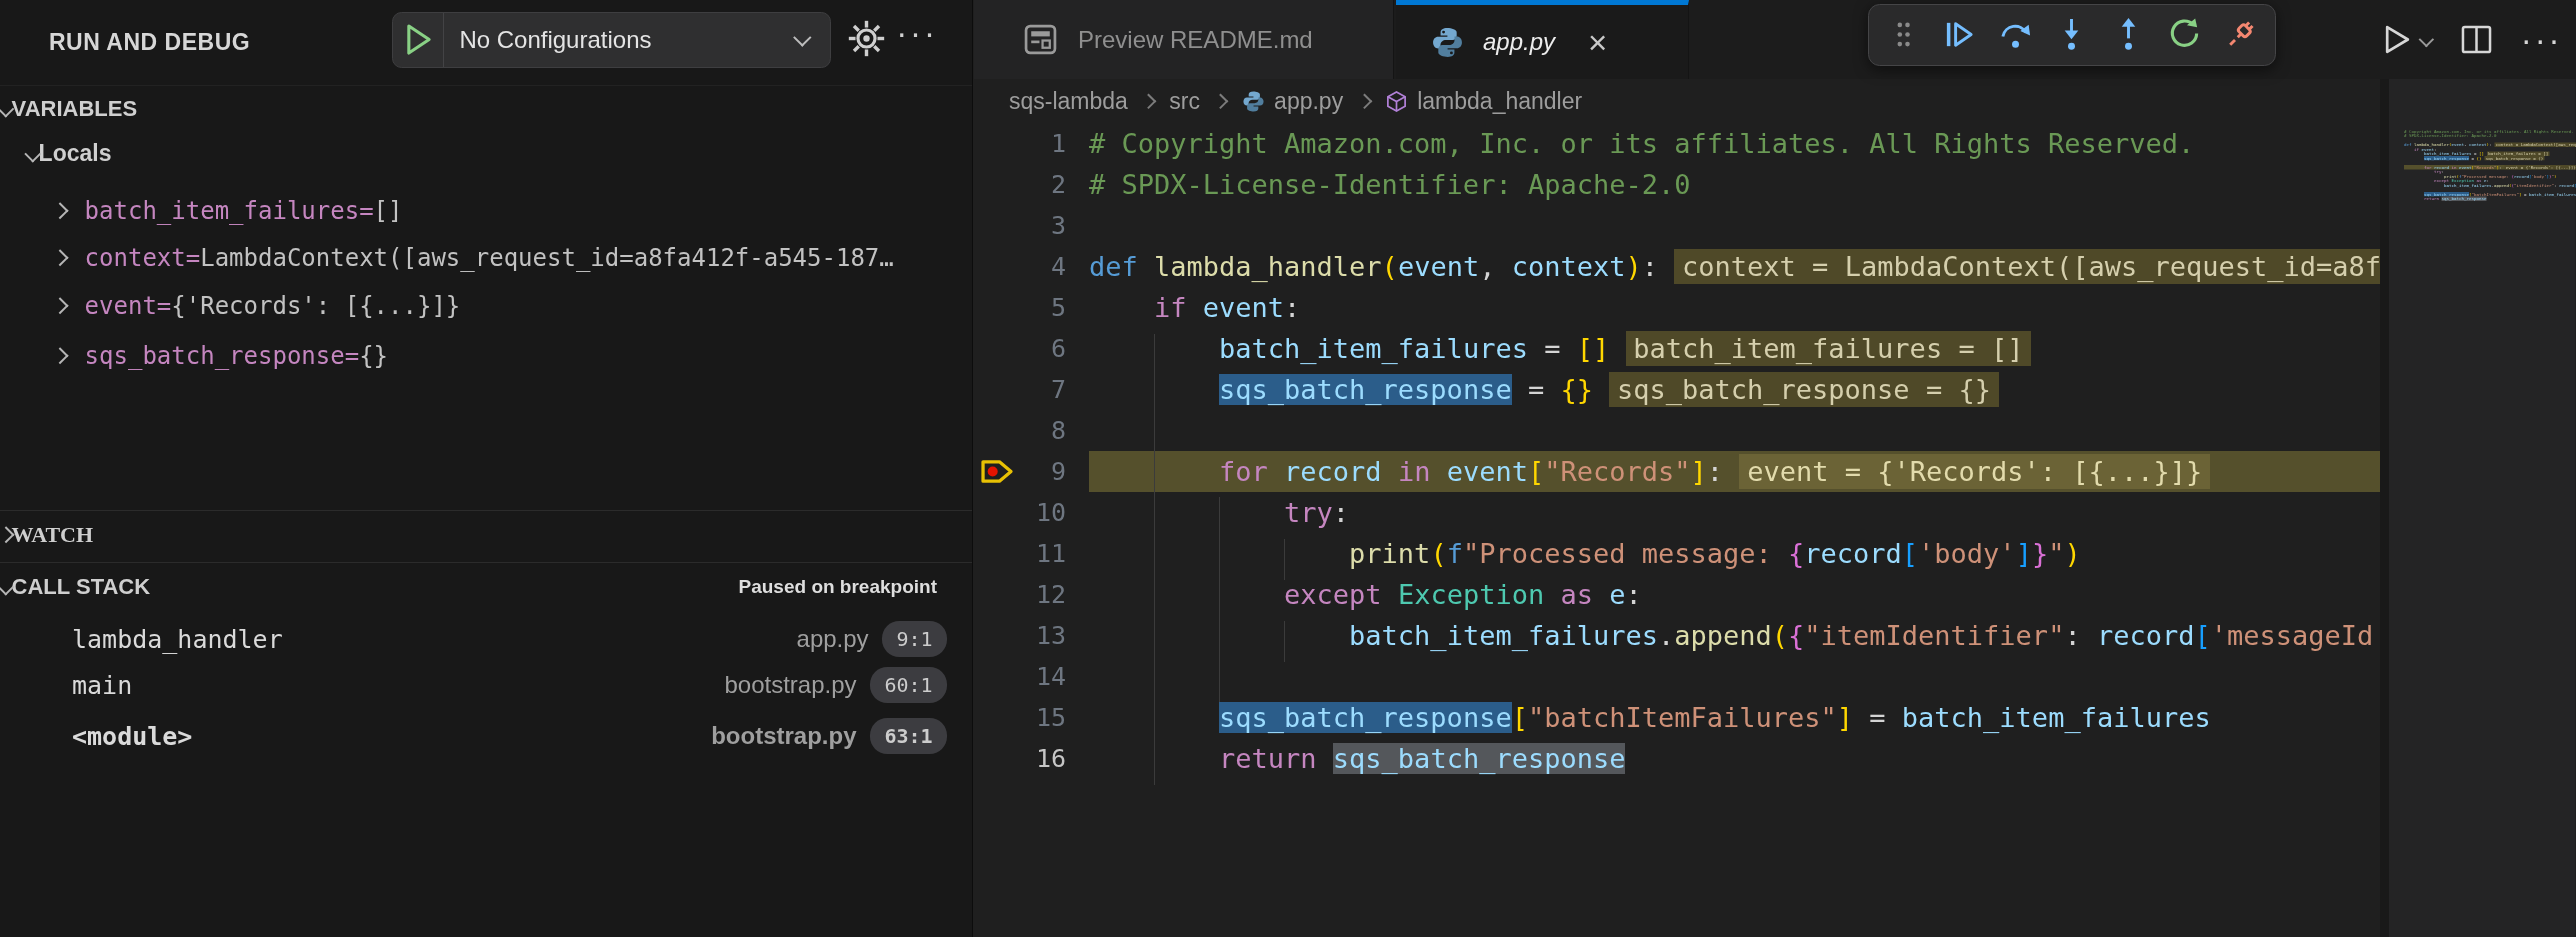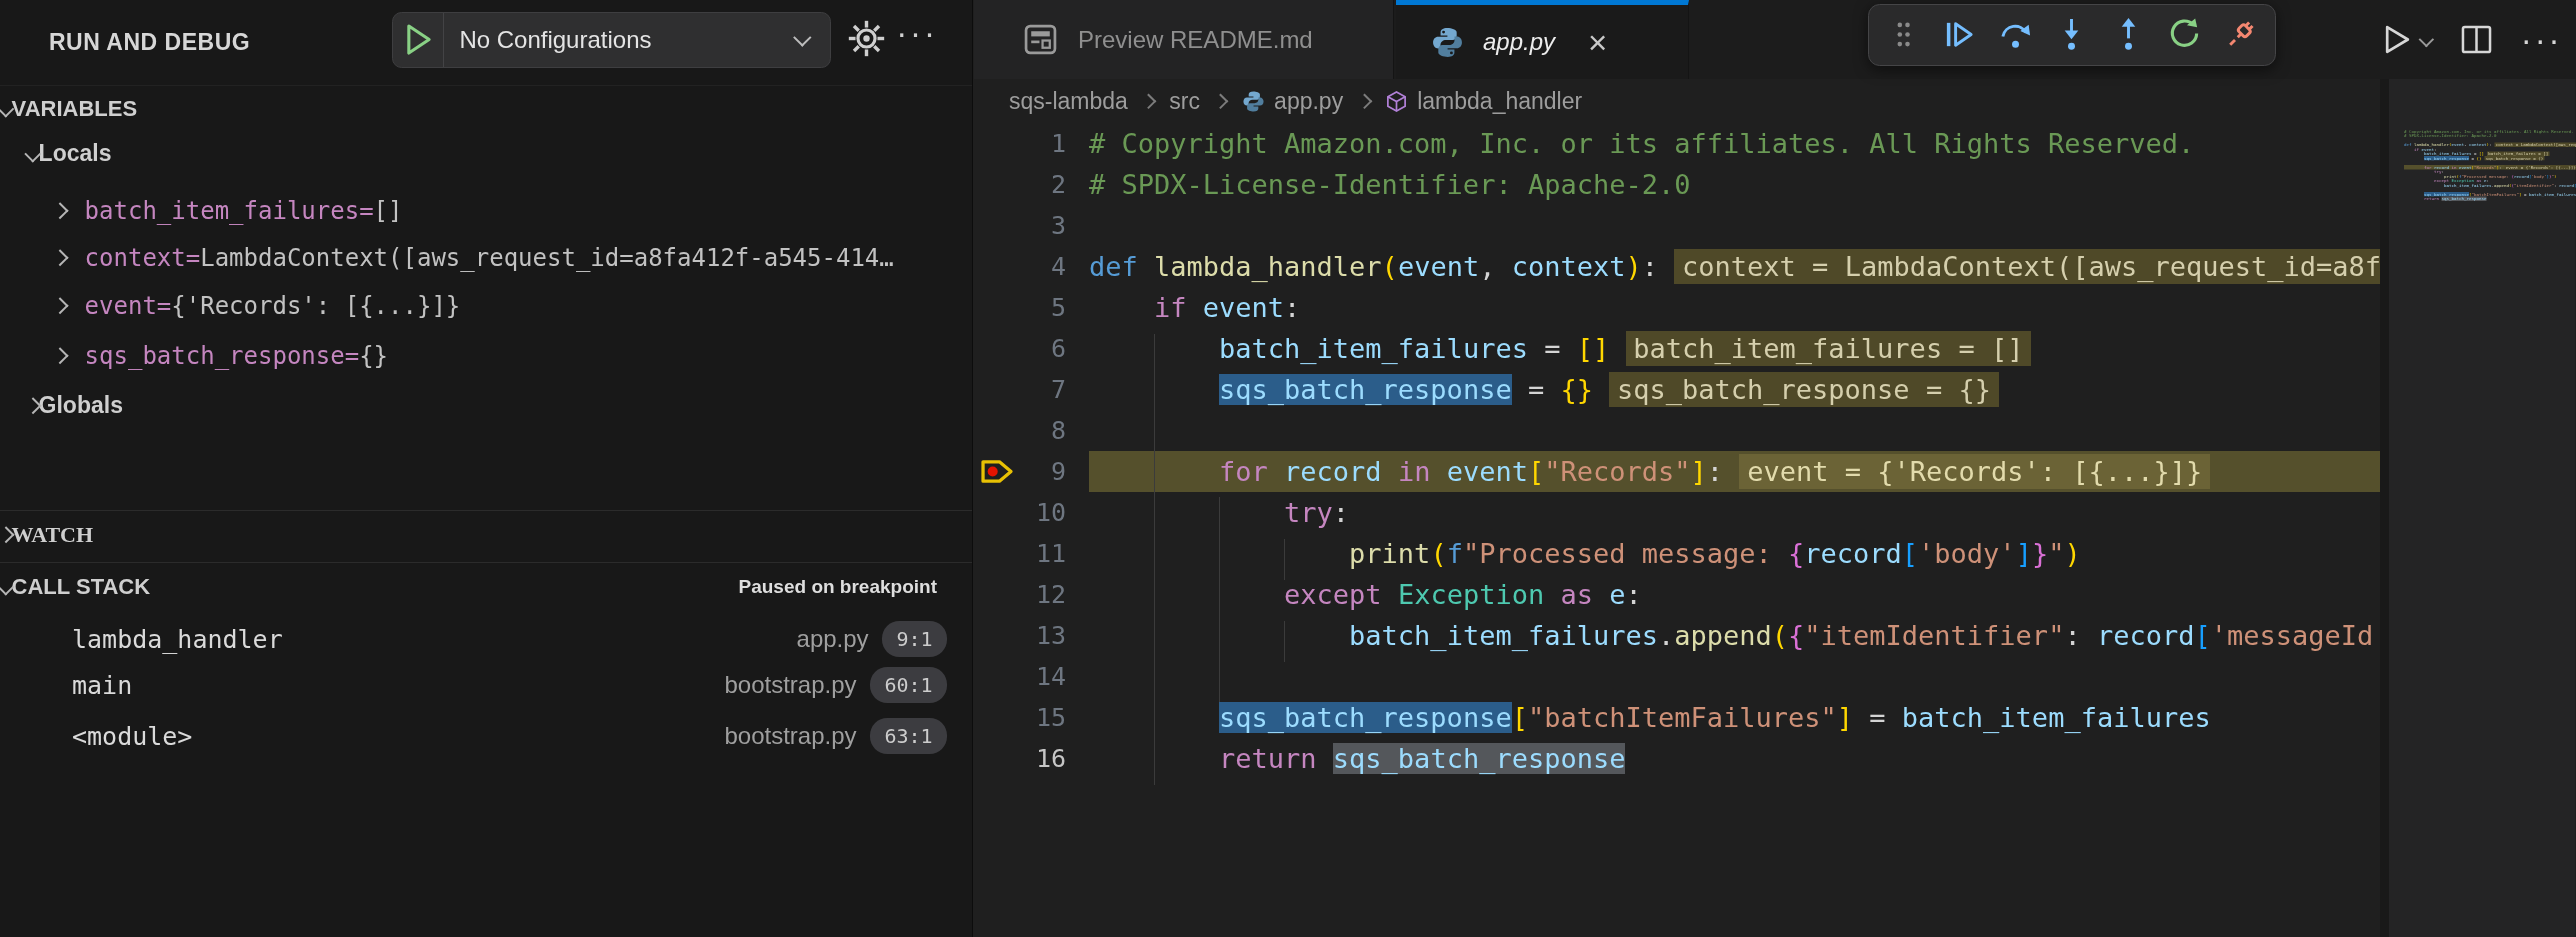--- a/index.html
+++ b/index.html
@@ -137,40 +137,36 @@
         <div class="var-row mono" style="left: 54px; top: 191px;">
           <span class="tree-chev rot-right"></span>
           <span class="var-name">batch_item_failures</span>
           <span class="var-eq"> = </span>
           <span class="var-val">[]</span>
         </div>
         <div class="var-row mono" style="left: 54px; top: 238px;">
           <span class="tree-chev rot-right"></span>
           <span class="var-name">context</span>
           <span class="var-eq"> = </span>
-          <span class="var-val">LambdaContext([aws_request_id=a8fa412f-a545-414…</span>
+          <span class="var-val">LambdaContext([aws_request_id=a8fa412f-a545-187…</span>
         </div>
         <div class="var-row mono" style="left: 54px; top: 286px;">
           <span class="tree-chev rot-right"></span>
           <span class="var-name">event</span>
           <span class="var-eq"> = </span>
           <span class="var-val">{'Records': [{...}]}</span>
         </div>
         <div class="var-row mono" style="left: 54px; top: 336px;">
           <span class="tree-chev rot-right"></span>
           <span class="var-name">sqs_batch_response</span>
           <span class="var-eq"> = </span>
           <span class="var-val">{}</span>
         </div>
       </div>
 
-    <div class="sec-head" style="top:387px;left:27px;font-size:23px;">
-      <span class="tree-chev rot-right"></span>
-      <span>Globals</span>
-    </div>
 
     <div class="sep" style="top:510px;"></div>
 
     <div class="sec-head" style="top:516px;font-family:Liberation Serif, serif;">
       <span class="tree-chev rot-right"></span>
       <span>WATCH</span>
     </div>
 
     <div class="sep" style="top:562px;"></div>
 
@@ -188,21 +184,21 @@
             <span class="frame-pos mono">9:1</span>
           </span>
         </div>
         <div class="stack-row" style="top: 662px;">
           <span class="frame-name mono">main</span>
           <span class="frame-right">
             <span class="frame-file">bootstrap.py</span>
             <span class="frame-pos mono">60:1</span>
           </span>
         </div>
-        <div class="stack-row" style="top: 713px;">
+        <div class="stack-row" style="top: 713px; font-weight: bold;">
           <span class="frame-name mono">&lt;module&gt;</span>
           <span class="frame-right">
             <span class="frame-file">bootstrap.py</span>
             <span class="frame-pos mono">63:1</span>
           </span>
         </div>
       </div>
   </div>
 
   <div id="editor">

